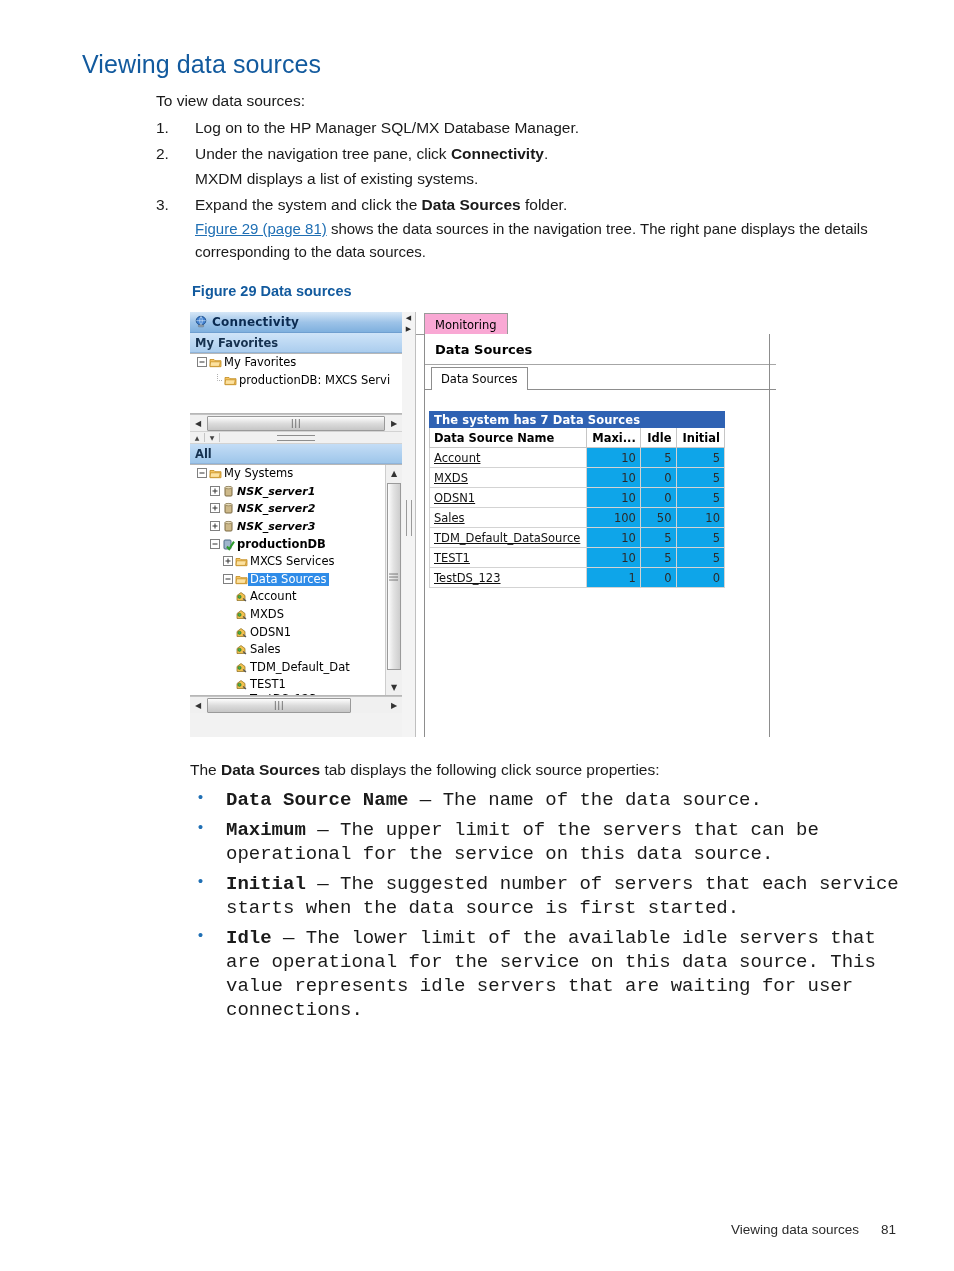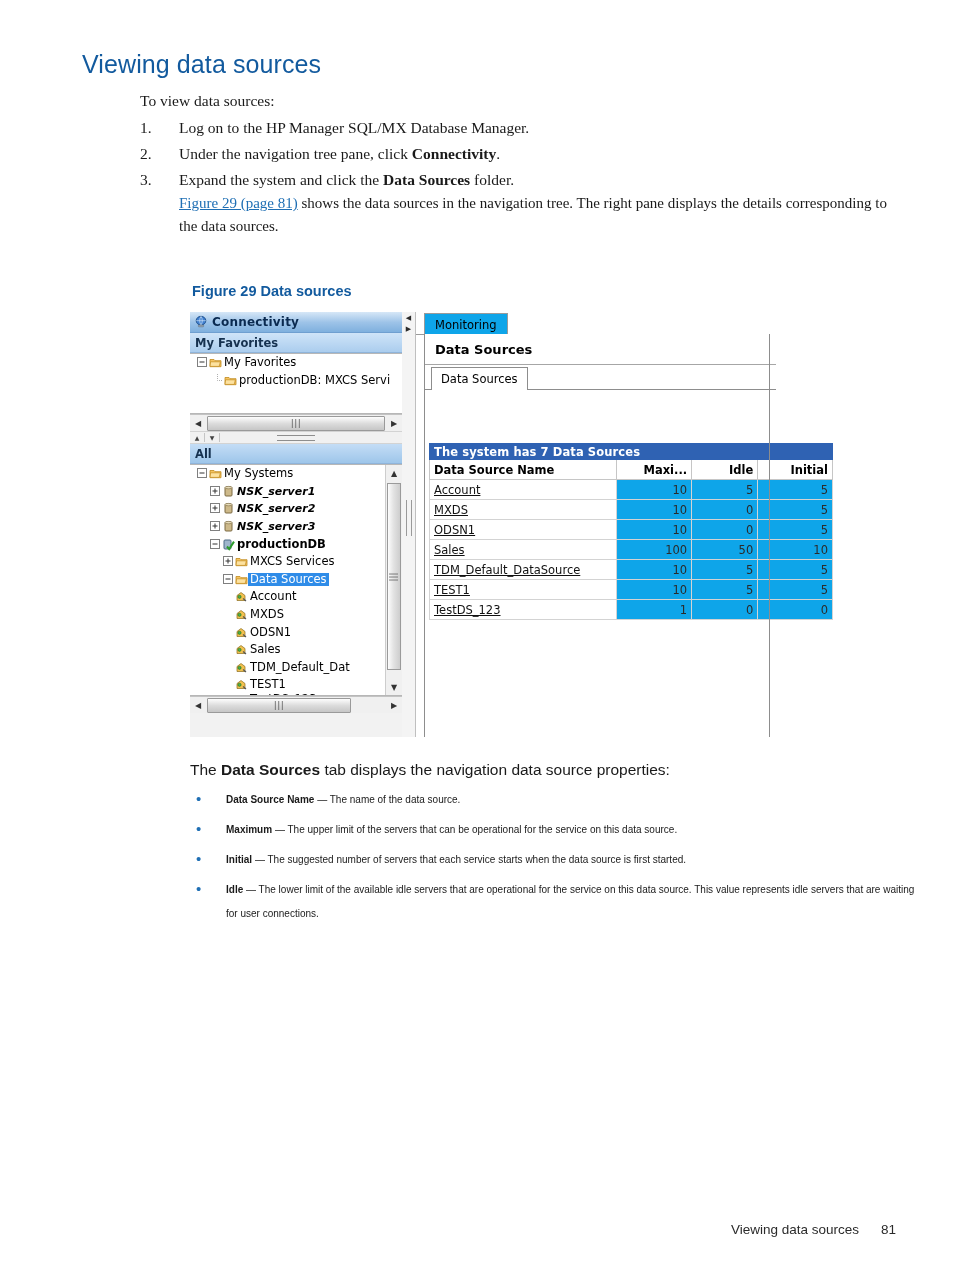--- a/index.html
+++ b/index.html
@@ -20,23 +20,22 @@
     left: 82px; top: 50px;
     font-size: 25px;
     font-weight: 400;
     color: #125a9e;
     letter-spacing: 0.1px;
   }
 
   
   .body-col {
     position: absolute;
-    left: 140px; top: 88px;
+    left: 156px; top: 88px;
     width: 760px;
-    font-family: Liberation Serif, serif;
   }
   .lead {
     font-size: 15.5px;
     line-height: 25px;
     margin: 0 0 2px 0;
   }
   ol.steps {
     margin: 0; padding: 0;
     list-style: none;
   }
@@ -264,21 +263,21 @@
     display: flex; align-items: flex-end;
     padding-left: 8px;
     background: #ffffff;
   }
   .tab {
     height: 21px;
     padding: 0 10px;
     display:flex; align-items:center;
     border: 1px solid #9a9a9a;
     border-bottom: none;
-    background: #0ea5e9;
+    background: #f9a8d4;
     font-size: 11.5px;
     position: relative; top: 1px;
   }
   .inner-frame {
     position: absolute;
     left: 8px; top: 22px;
     right: -6px; bottom: 0;
     border-left: 1px solid #8d8d8d;
     border-top: none;
   }
@@ -305,22 +304,21 @@
     border-bottom: none;
     background: #fff;
     font-size: 11.5px;
     position: relative; top: 1px;
   }
 
   
   .grid-wrap {
     position: absolute;
     left: 4px; top: 77px;
-    width: 404px;
-    margin-top: 32px;
+    width: 296px;
   }
   .grid-banner {
     background: #2f62b3;
     color: #fff;
     font-weight: bold;
     font-size: 11.5px;
     height: 17px;
     display:flex; align-items:center;
     padding-left: 5px;
     letter-spacing: 0.1px;
@@ -374,23 +372,24 @@
   }
   .tail p.intro {
     font-size: 15.5px;
     line-height: 25px;
     margin: 0 0 6px 0;
   }
   ul.props { margin: 0; padding: 0; list-style: none; }
   ul.props > li {
     position: relative;
     padding-left: 36px;
-    font-size: 10px;
+    font-size: 19px;
     line-height: 24px;
     margin-bottom: 6px;
+    font-family: Liberation Mono, monospace;
   }
   ul.props > li::before {
     content: "\2022";
     position: absolute;
     left: 6px; top: -1px;
     color: #1f6fb4;
     font-size: 15px;
   }
 
   
@@ -413,20 +412,21 @@
   <p class="lead">To view data sources:</p>
 
   <ol class="steps">
     <li>
       <span class="num">1.</span><span>Log on to the HP Manager SQL/MX Database Manager.</span>
     </li>
     <li>
       <span class="num">2.</span><span>Under the navigation tree pane, click </span><b>Connectivity</b><span>.</span>
     </li>
   </ol>
+  <p class="sub-para">MXDM displays a list of existing systems.</p>
 
   <ol class="steps">
     <li>
       <span class="num">3.</span><span>Expand the system and click the </span><b>Data Sources</b><span> folder.</span>
     </li>
   </ol>
   <p class="fig-body"><a class="figref" href="#">Figure 29 (page 81)</a><span> shows the data sources in the navigation tree. The right pane displays the details corresponding to the data sources.</span></p>
 </div>
 
 <div class="fig-caption">Figure 29 Data sources</div>
@@ -758,21 +758,21 @@
           </tbody>
         </table>
       </div>
 
       <div class="frame-rule" style="right:6px;top:0;bottom:0"></div>
     </div>
   </div>
 </div>
 
 <div class="tail">
-  <p class="intro"><span>The </span><b>Data Sources</b><span> tab displays the navigation data source properties:</span></p>
+  <p class="intro"><span>The </span><b>Data Sources</b><span> tab displays the following click source properties:</span></p>
   <ul class="props">
     <li><b>Data Source Name</b><span> — The name of the data source.</span></li>
     <li><b>Maximum</b><span> — The upper limit of the servers that can be operational for the service on this data source.</span></li>
     <li><b>Initial</b><span> — The suggested number of servers that each service starts when the data source is first started.</span></li>
     <li><b>Idle</b><span> — The lower limit of the available idle servers that are operational for the service on this data source. This value represents idle servers that are waiting for user connections.</span></li>
   </ul>
 </div>
 
 <div class="footer">
   <span>Viewing data sources</span><span class="pg">81</span>

